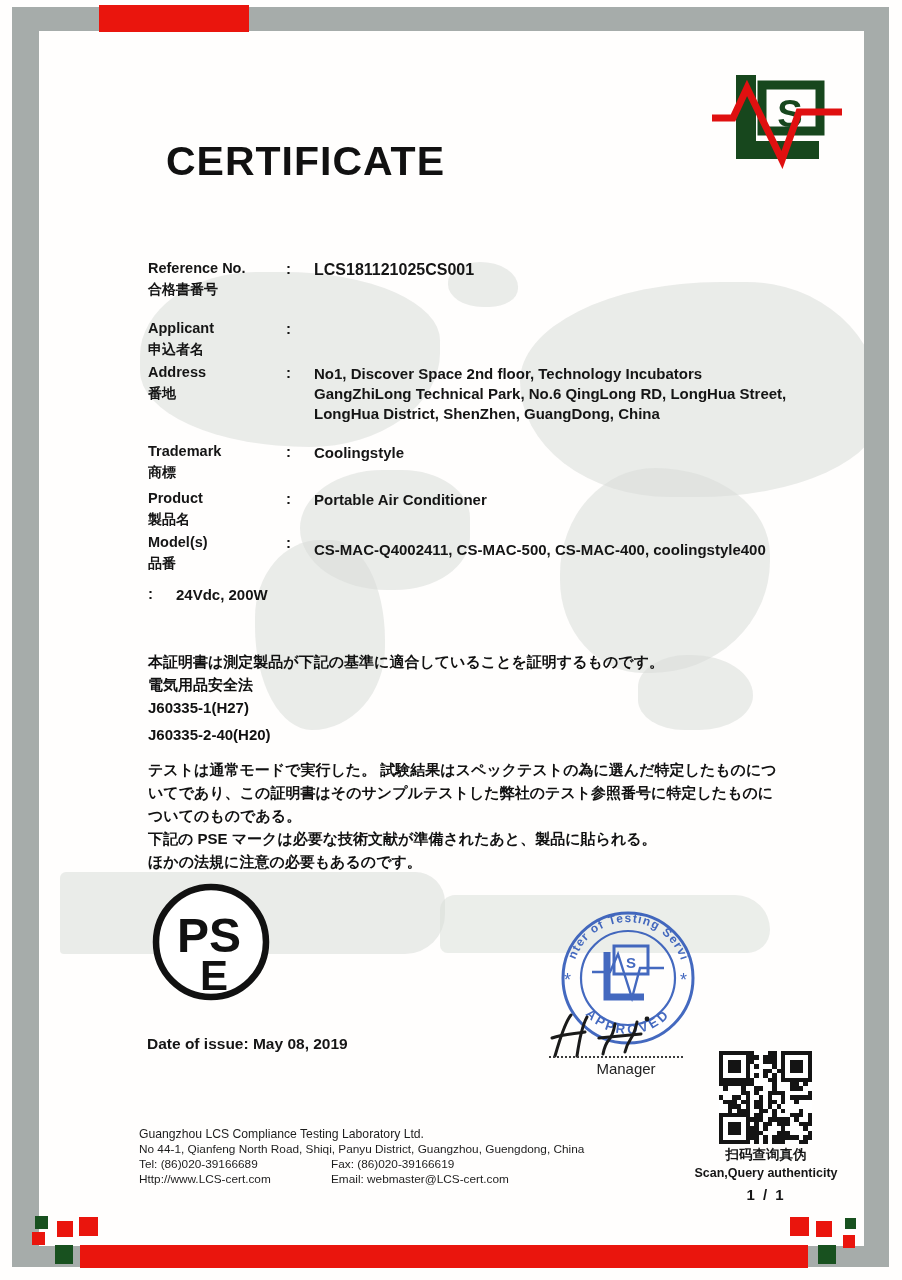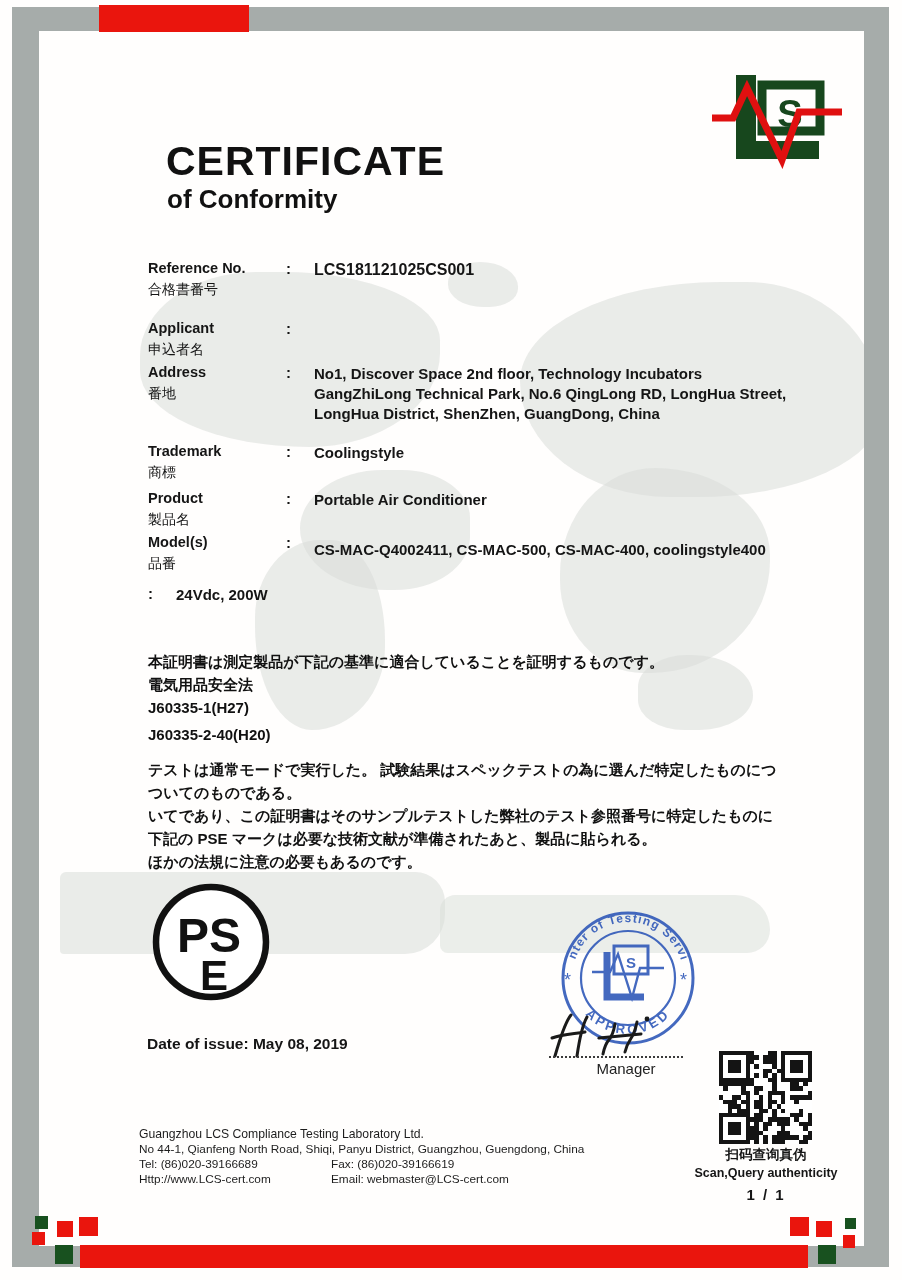--- a/index.html
+++ b/index.html
@@ -19,21 +19,21 @@
   .sq.green{background:#18511f;}
   
   .wm{position:absolute;background:#d8ddd8;opacity:.55;}
   
   .title1{position:absolute;left:166px;top:138px;font-size:41px;font-weight:700;letter-spacing:1px;color:#111;}
   .title2{position:absolute;left:167px;top:184px;font-size:26px;font-weight:700;color:#111;}
   
   .row{position:absolute;left:148px;width:640px;display:flex;align-items:flex-start;}
   .flabel{width:138px;flex:0 0 138px;}
   .flabel .en{font-size:14.5px;font-weight:700;}
-  .flabel .jp{font-size:14px;font-weight:400;margin-top:4px;line-height:18px;}
+  .flabel .jp{font-size:14px;font-weight:700;margin-top:4px;line-height:18px;}
   .fcolon{width:28px;flex:0 0 28px;font-size:15px;font-weight:700;}
   .fvalue{flex:1;font-size:15px;font-weight:700;white-space:nowrap;line-height:20px;}
   
   .jpara{position:absolute;left:148px;width:650px;font-size:15px;font-weight:600;
          line-height:23px;color:#111;}
   .jpara .std{font-weight:700;}
   .jpara .gap{margin-top:4px;}
   .date-line{position:absolute;left:147px;top:1035px;font-size:15.5px;font-weight:700;}
   
   .footer{position:absolute;left:139px;top:1127px;font-size:11.8px;line-height:15px;color:#1d1d1d;white-space:nowrap;}
@@ -86,21 +86,20 @@
 
   <svg style="position:absolute;left:706px;top:63px;" width="142" height="106" viewBox="0 0 142 106">
     <rect x="30" y="12" width="20" height="84" fill="#17471d"></rect>
     <rect x="30" y="78" width="83" height="18" fill="#17471d"></rect>
     <rect x="56" y="22" width="58" height="46" fill="none" stroke="#17471d" stroke-width="9"></rect>
     <text x="84" y="64" font-size="38" font-weight="700" fill="#17471d" text-anchor="middle">S</text>
     <polyline points="6,55 27,55 41,25 76,97 93,49 136,49" fill="none" stroke="#e01010" stroke-width="7"></polyline>
   </svg>
 
   <div class="title1">CERTIFICATE</div>
-  <div class="title2">of Conformity</div>
 
   <div class="row" style="top:260px">
     <div class="flabel">
       <div class="en">Reference No.</div>
       <div class="jp">合格書番号</div>
     </div>
     <div class="fcolon">:</div>
     <div class="fvalue" style="font-size:16px">LCS181121025CS001</div>
   </div>
 
@@ -159,22 +158,22 @@
 
   <div class="jpara" style="top:650px">
     <div>本証明書は測定製品が下記の基準に適合していることを証明するものです。</div>
     <div>電気用品安全法</div>
     <div class="std">J60335-1(H27)</div>
     <div class="std gap">J60335-2-40(H20)</div>
   </div>
 
   <div class="jpara" style="top:758px">
     <div>テストは通常モードで実行した。 試験結果はスペックテストの為に選んだ特定したものにつ</div>
+    <div>いてであり、この証明書はそのサンプルテストした弊社のテスト参照番号に特定したものに</div>
     <div>ついてのものである。</div>
-    <div>いてであり、この証明書はそのサンプルテストした弊社のテスト参照番号に特定したものに</div>
     <div>下記の PSE マークは必要な技術文献が準備されたあと、製品に貼られる。</div>
     <div>ほかの法規に注意の必要もあるのです。</div>
   </div>
 
   <svg style="position:absolute;left:152px;top:880px;" width="120" height="124" viewBox="0 0 120 124">
     <circle cx="59" cy="62" r="55" fill="#ffffff" stroke="#111111" stroke-width="6.5"></circle>
     <text x="57" y="72" font-size="48" font-weight="700" fill="#111" text-anchor="middle">PS</text>
     <text x="62" y="110" font-size="42" font-weight="700" fill="#111" text-anchor="middle">E</text>
   </svg>
 

